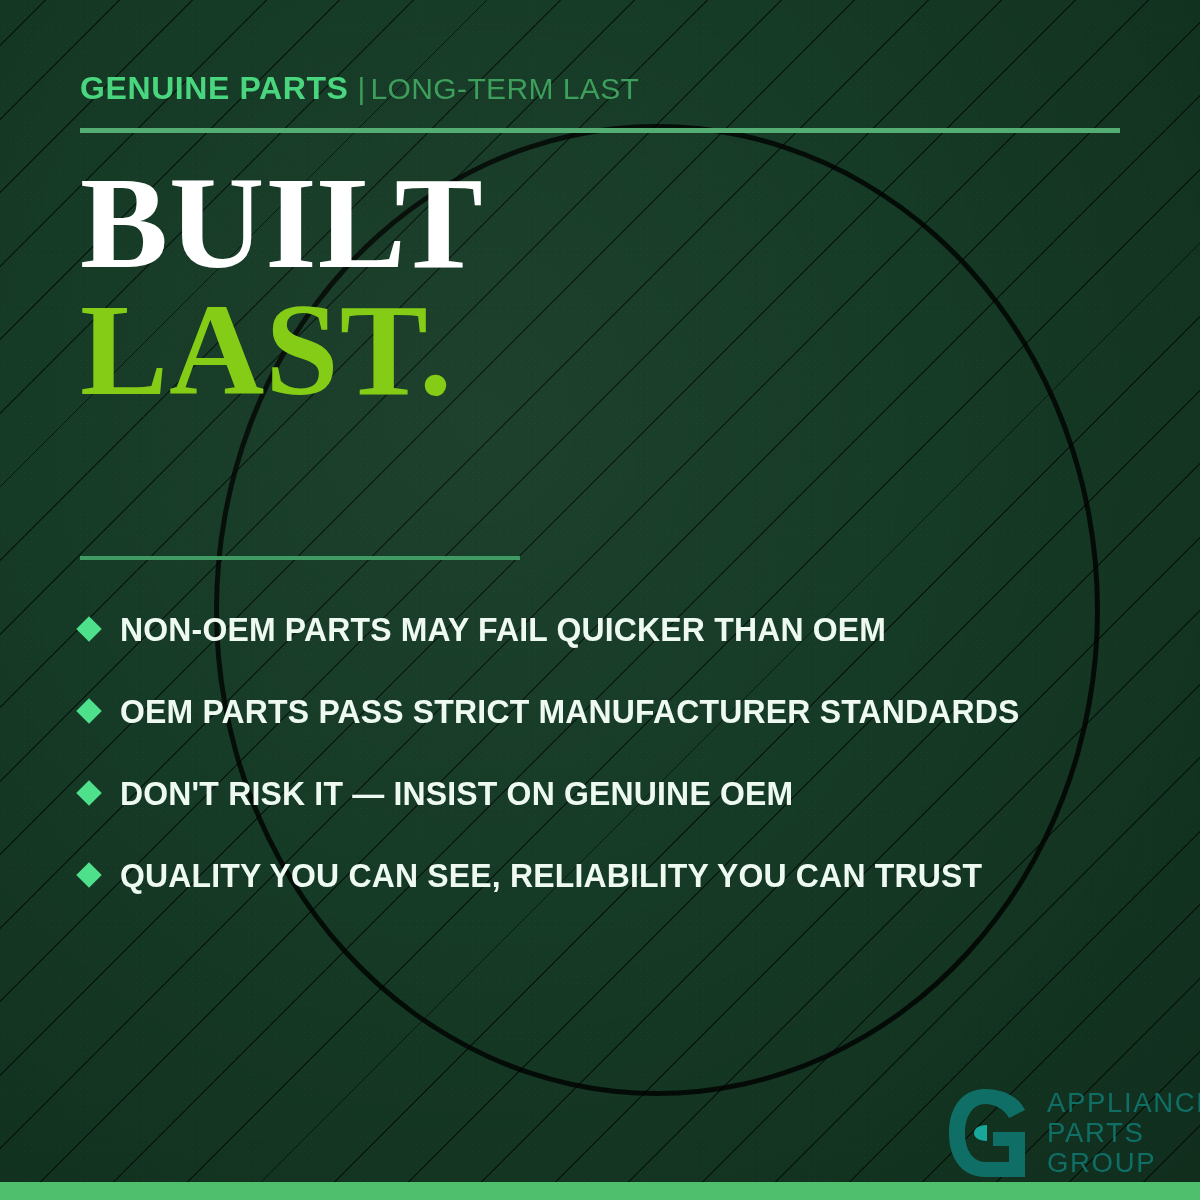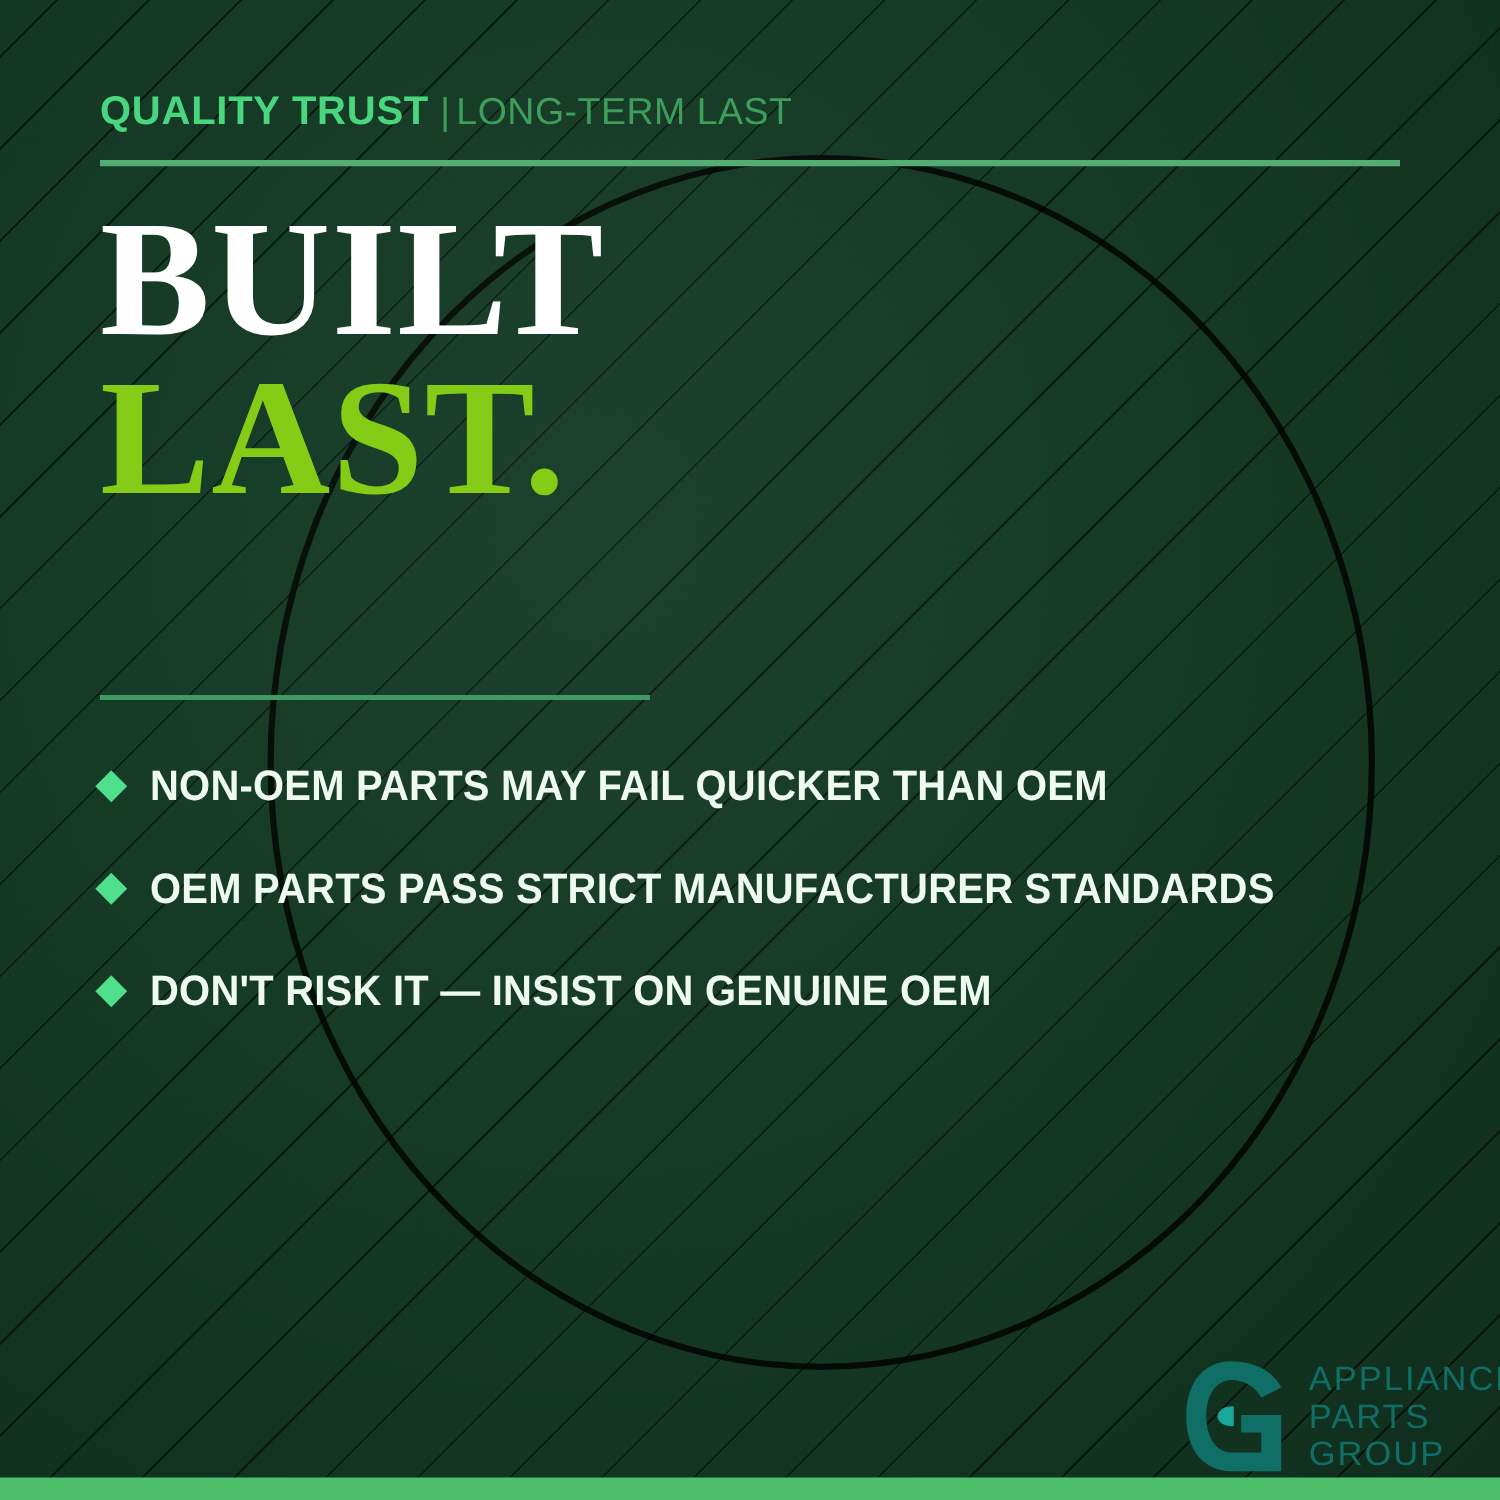--- a/index.html
+++ b/index.html
@@ -187,21 +187,21 @@
 <body>
 
 <div id="card">
 
   <div class="bg-stripes"></div>
   <div class="bg-noise"></div>
   <div class="bg-circle"></div>
   <div class="bg-vignette"></div>
 
   <div class="eyebrow">
-    <span class="kicker">QUALITY TRUST</span><span class="sep">|</span><span class="sub">LONG-TERM LAST</span>
+    <span class="kicker">GENUINE PARTS</span><span class="sep">|</span><span class="sub">LONG-TERM LAST</span>
   </div>
 
   <div class="rule-top"></div>
 
   <div class="headline">
     <span class="ln w">BUILT</span>
     <span class="ln g">LAST.</span>
   </div>
 
   <div class="rule-mid"></div>
@@ -211,20 +211,24 @@
       <span class="diamond"></span>
       <span class="bullet-text">NON-OEM PARTS MAY FAIL QUICKER THAN OEM</span>
     </div>
     <div class="bullet">
       <span class="diamond"></span>
       <span class="bullet-text">OEM PARTS PASS STRICT MANUFACTURER STANDARDS</span>
     </div>
     <div class="bullet">
       <span class="diamond"></span>
       <span class="bullet-text">DON'T RISK IT — INSIST ON GENUINE OEM</span>
+    </div>
+    <div class="bullet">
+      <span class="diamond"></span>
+      <span class="bullet-text">QUALITY YOU CAN SEE, RELIABILITY YOU CAN TRUST</span>
     </div>
   </div>
 
   <div class="logo">
     <svg class="logo-mark" viewBox="0 0 86 90">
       <path d="M78 22 C70 6, 52 1, 38 1 C17 1, 2 17, 2 45 C2 73, 17 89, 38 89 L78 89 L78 44 L46 44 L46 58 L62 58 L62 74 L38 74 C26 74, 18 62, 18 45 C18 28, 26 16, 38 16 C48 16, 57 21, 62 30 Z" fill="#0f6f66"></path>
       <path d="M40 37 L40 53 C31 53, 27 49, 27 45 C27 41, 31 37, 40 37 Z" fill="#18a89b"></path>
     </svg>
     <div class="logo-words">
       <div>APPLIANCE</div>

